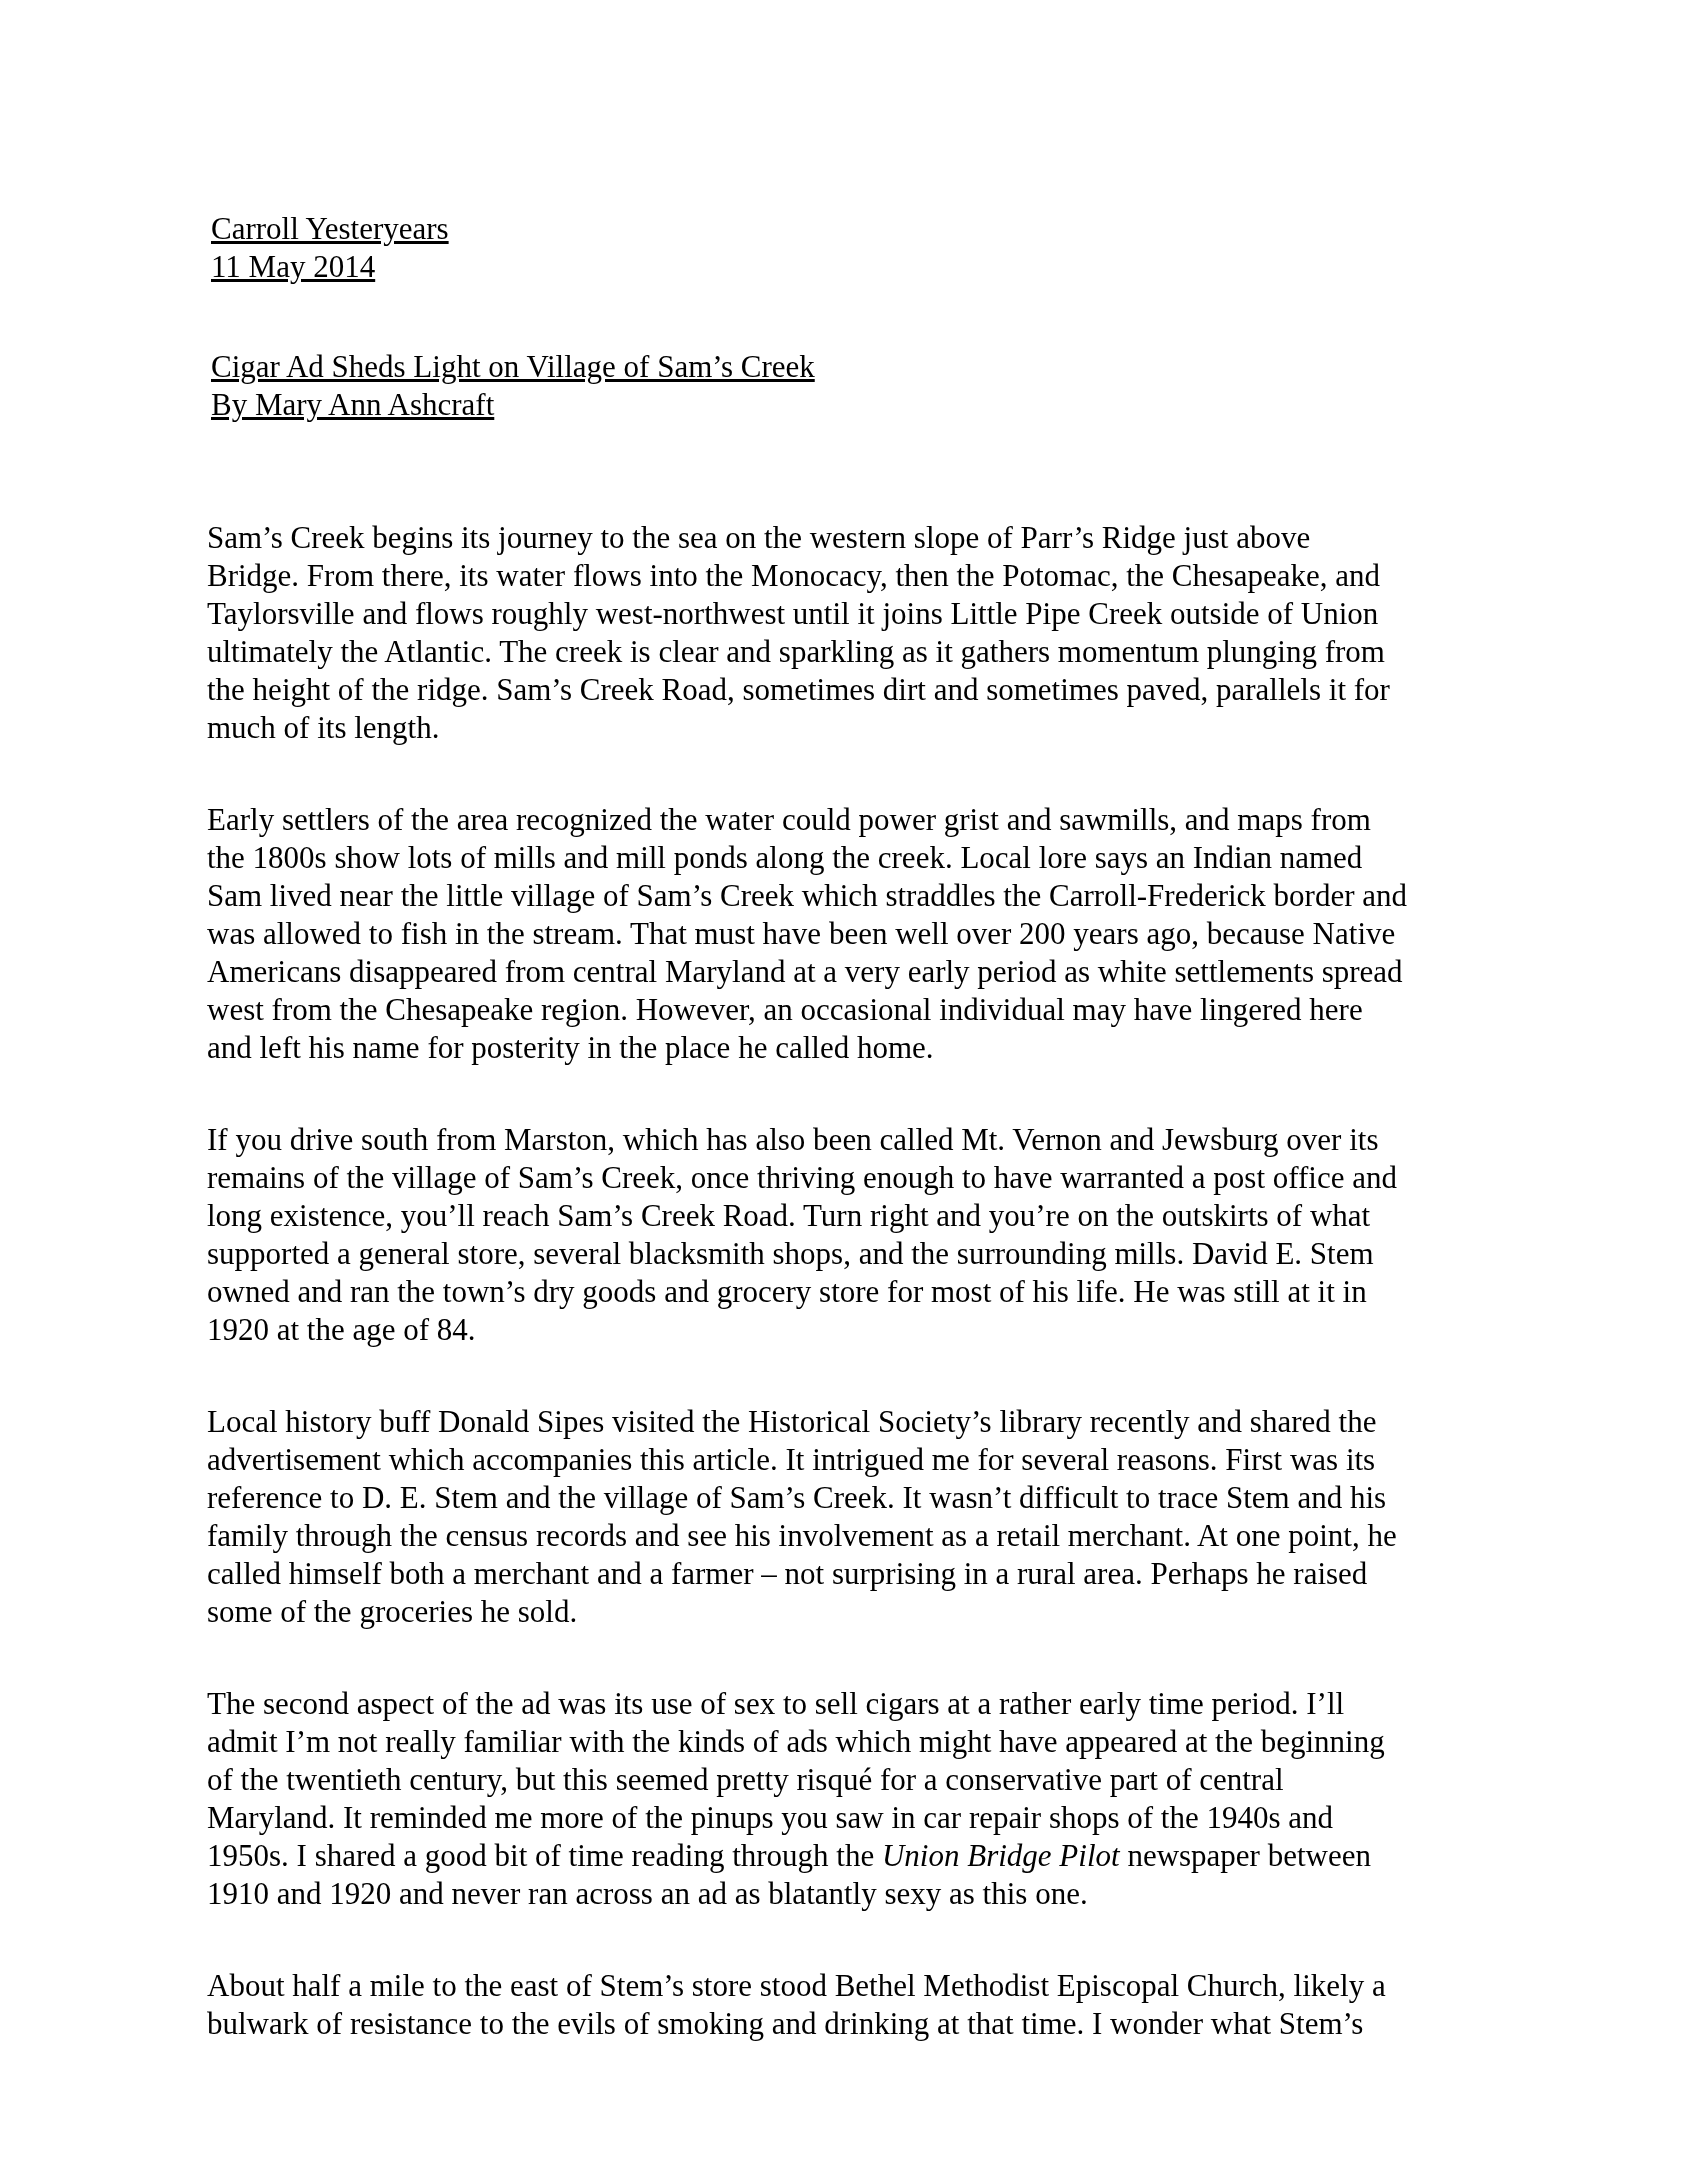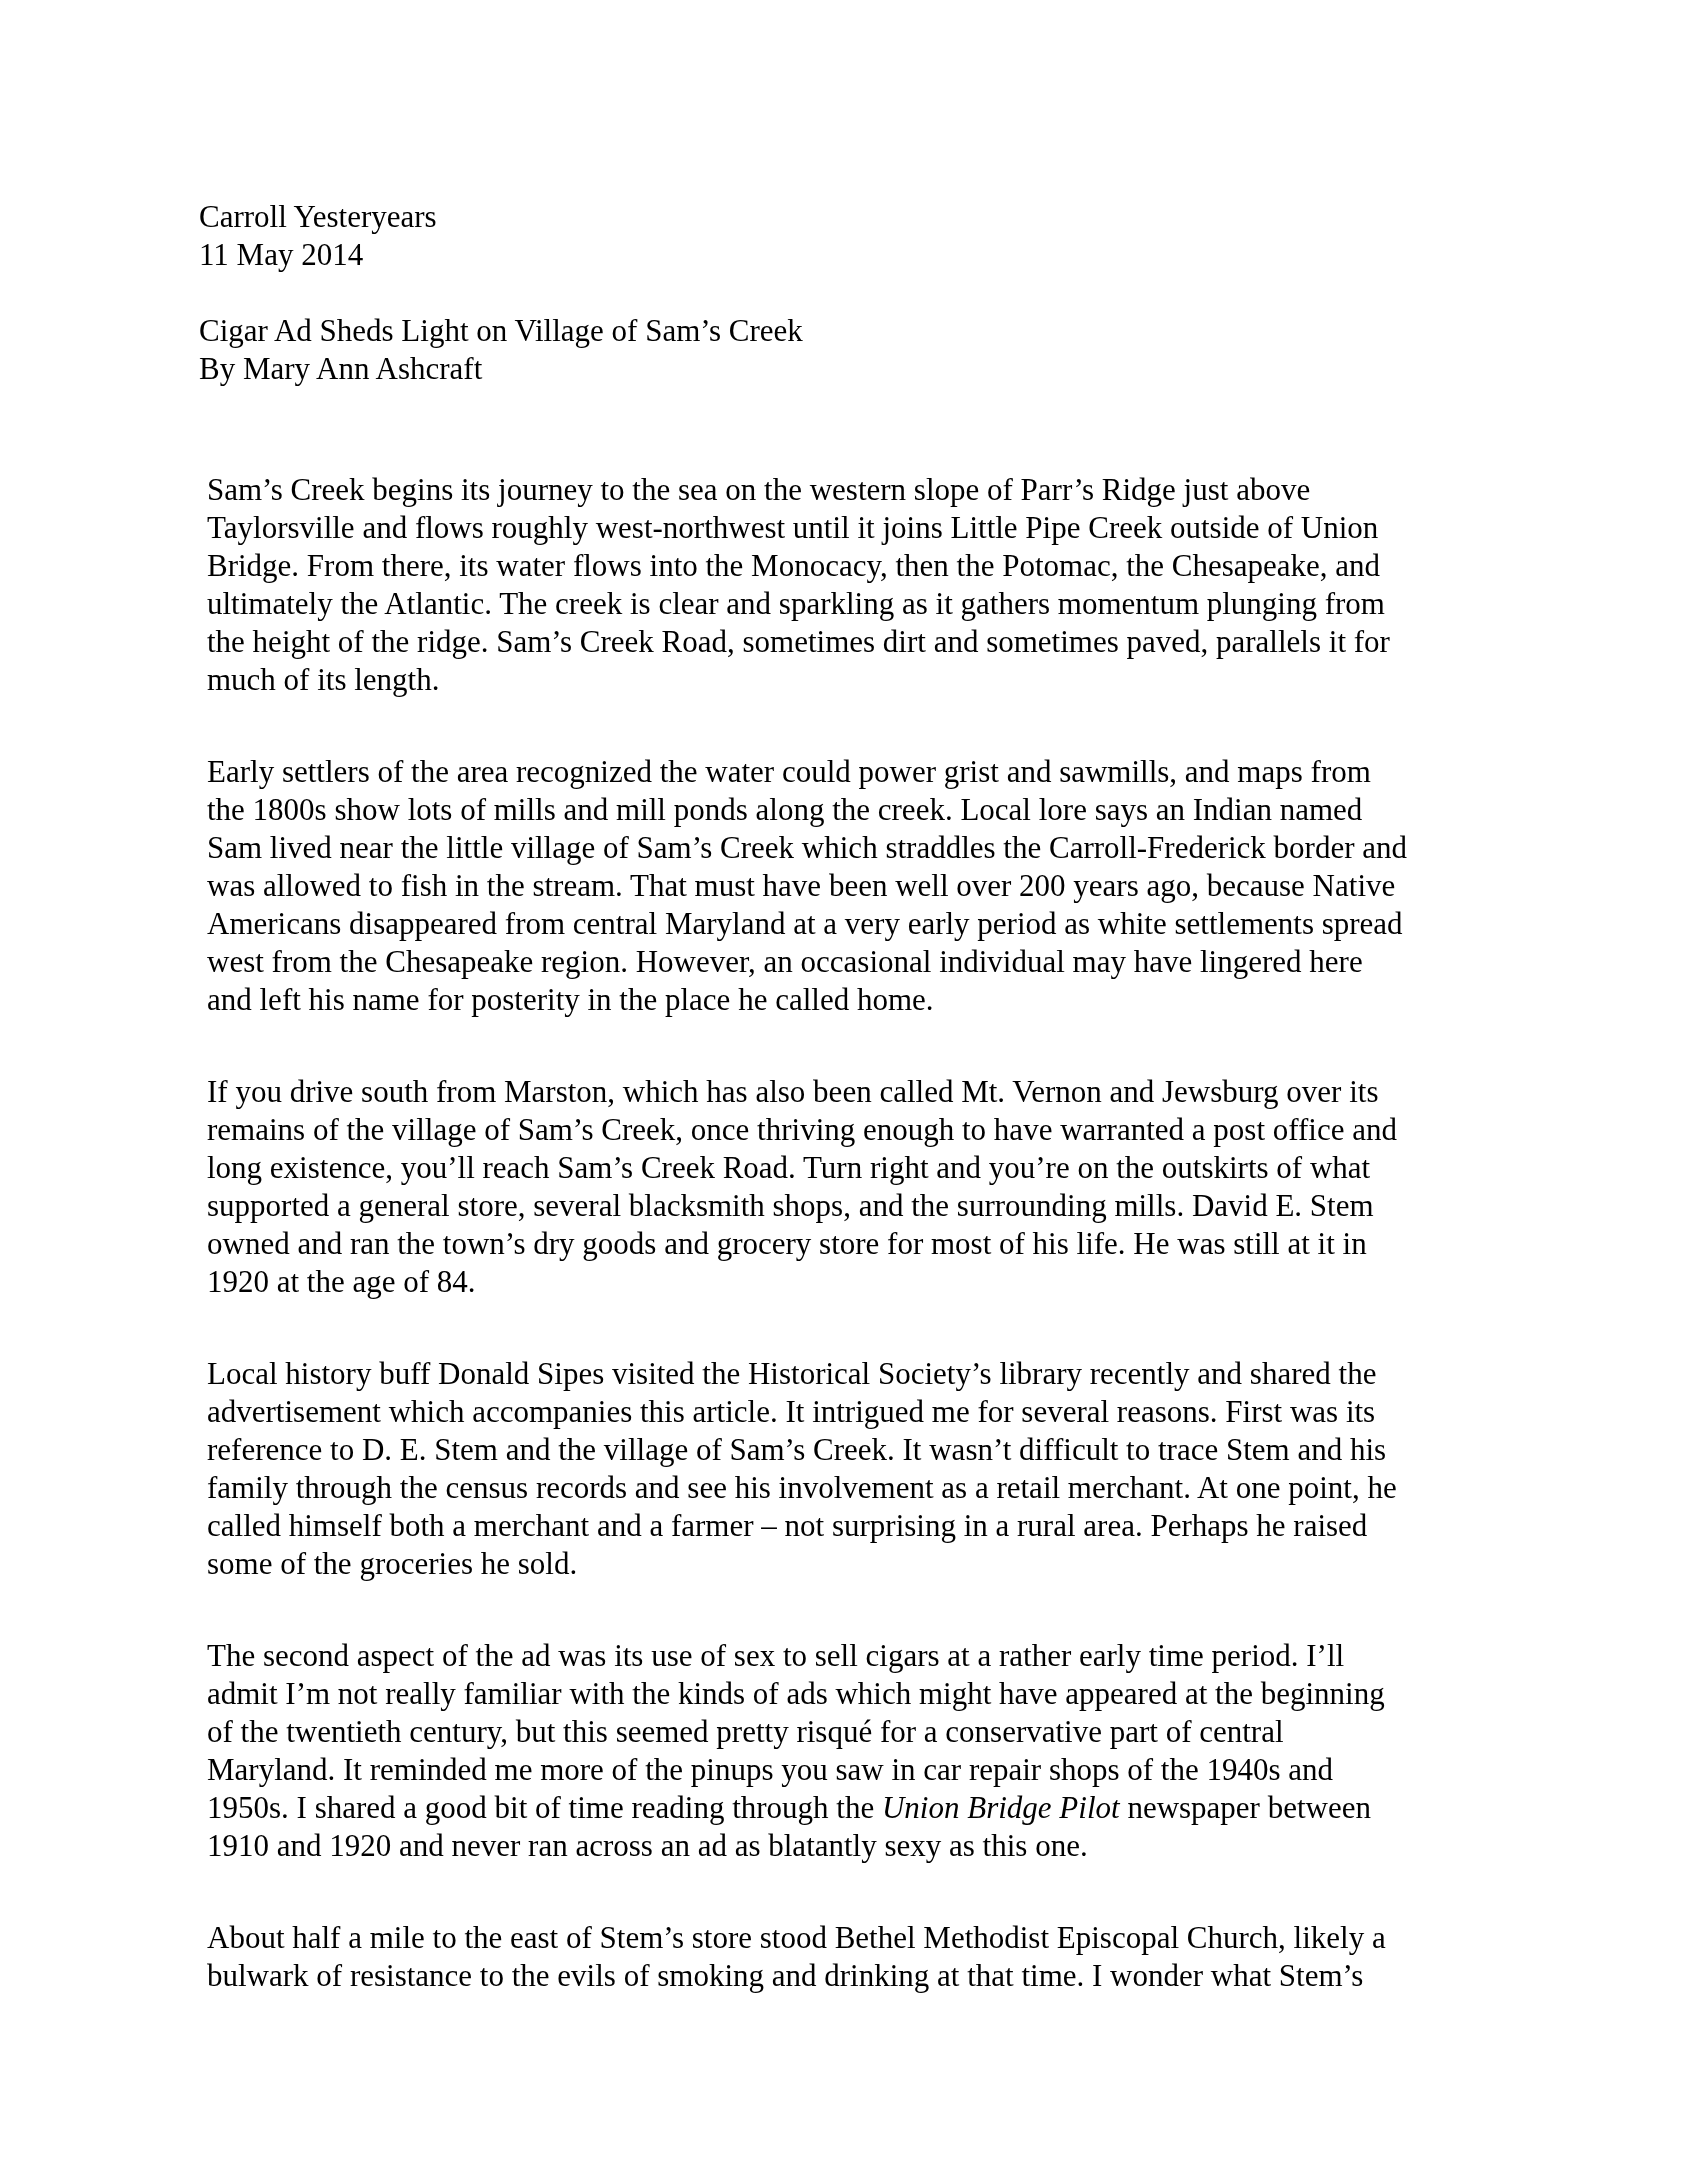--- a/index.html
+++ b/index.html
@@ -29,21 +29,21 @@
       top: 198px;
       width: 1291px;
       font-size: 31px;
       line-height: 38px;
     }
     .line {
       display: block;
       white-space: pre;
       margin: 0;
     }
-    .header-block { margin: 0; }
+    .header-block { margin: 12px; text-decoration: underline; }
     .gap { height: 38px; }
     .gap-large { height: 75px; }
     .para {
       margin: 8px;
       text-align: justify;
       text-align-last: left;
     }
     .para .line { white-space: nowrap; }
     em, .italic { font-style: italic; }
   </style>
@@ -62,22 +62,22 @@
 
     <div class="header-block">
       <span class="line">Cigar Ad Sheds Light on Village of Sam’s Creek</span>
       <span class="line">By Mary Ann Ashcraft</span>
     </div>
 
     <div class="gap-large"></div>
 
     <div class="para">
       <span class="line">Sam’s Creek begins its journey to the sea on the western slope of Parr’s Ridge just above</span>
+      <span class="line">Bridge.  From there, its water flows into the Monocacy, then the Potomac, the Chesapeake, and</span>
       <span class="line">Taylorsville and flows roughly west-northwest until it joins Little Pipe Creek outside of Union</span>
-      <span class="line">Bridge.  From there, its water flows into the Monocacy, then the Potomac, the Chesapeake, and</span>
       <span class="line">ultimately the Atlantic.  The creek is clear and sparkling as it gathers momentum plunging from</span>
       <span class="line">the height of the ridge.  Sam’s Creek Road, sometimes dirt and sometimes paved, parallels it for</span>
       <span class="line">much of its length.</span>
     </div>
 
     <div class="gap"></div>
 
     <div class="para">
       <span class="line">Early settlers of the area recognized the water could power grist and sawmills, and maps from</span>
       <span class="line">the 1800s show lots of mills and mill ponds along the creek.  Local lore says an Indian named</span>

